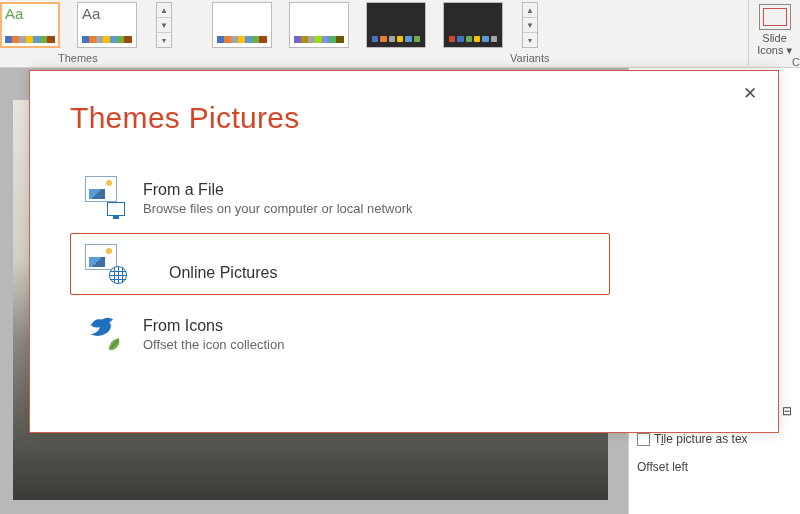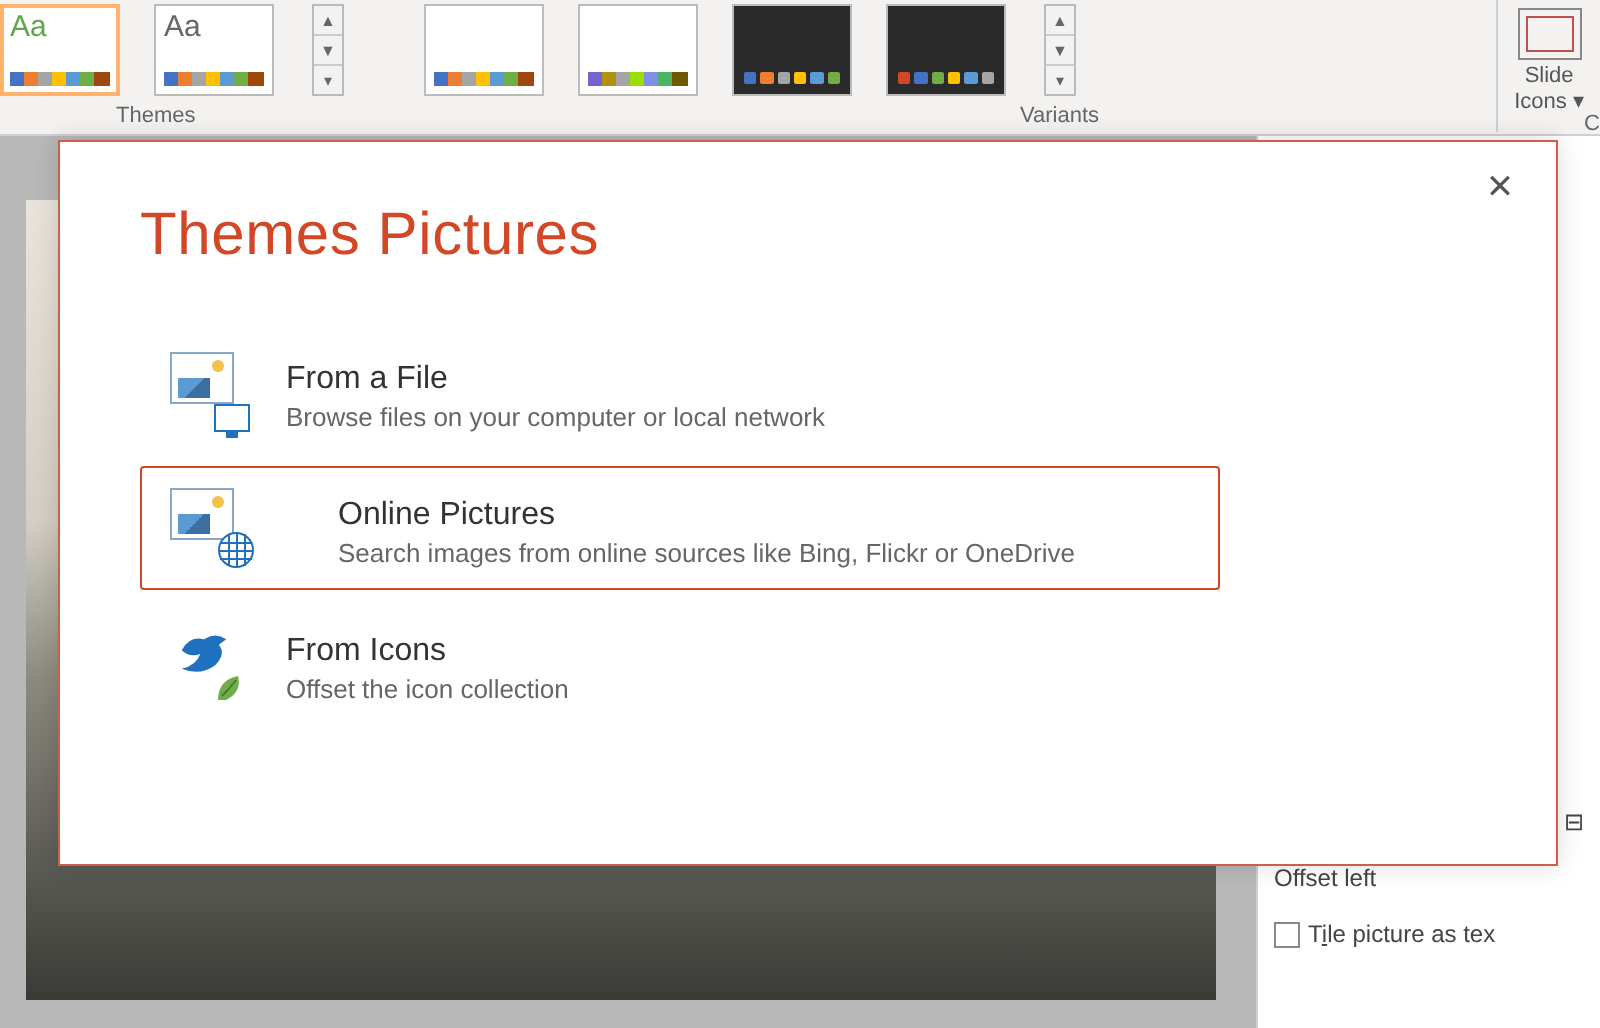--- a/index.html
+++ b/index.html
@@ -187,25 +187,25 @@
         <span>e fi</span>
       </div>
     <div class="row" style="margin-top:40px;">
         <span>d g</span>
       </div>
     <div class="row" style="margin-top:110px;">
       <span><span class="uline">T</span><span>ransparency</span></span>
       <span style="margin-left:auto">⊟</span>
     </div>
     <div class="row">
-      <span>Offset left</span>
-    </div>
-    <div class="row">
       <span class="cb"></span>
       <span>T<span class="uline">i</span>le picture as tex</span>
+    </div>
+    <div class="row">
+      <span>Offset left</span>
     </div>
   </div>
 </div>
 
 <div class="dialog">
   <div class="dialog-close">✕</div>
   <div class="dialog-title">Themes Pictures</div>
 
   <div class="option">
     <div class="icon-box">
@@ -218,21 +218,20 @@
     </div>
   </div>
 
   <div class="option selected">
     <div class="icon-box">
       <div class="ic-file"></div>
         <div class="ic-globe"></div>
     </div>
     <div class="txt">
       <div class="title">Online Pictures</div>
-      <div class="desc">Search images from online sources like Bing, Flickr or OneDrive</div>
     </div>
   </div>
 
   <div class="option">
     <div class="icon-box">
       <div class="ic-bird"><svg viewBox="0 0 32 28">
             <path fill="#2070c0" d="M4 12 Q8 4 16 6 Q22 2 28 6 L24 9 Q28 14 22 20 Q14 26 4 22 Q12 20 14 14 Q8 16 4 12 Z"></path>
           </svg></div>
       <div class="ic-leaf"><svg viewBox="0 0 16 16">
             <path fill="#70ad47" d="M2 14 Q2 4 12 2 Q14 10 6 14 Z"></path>

